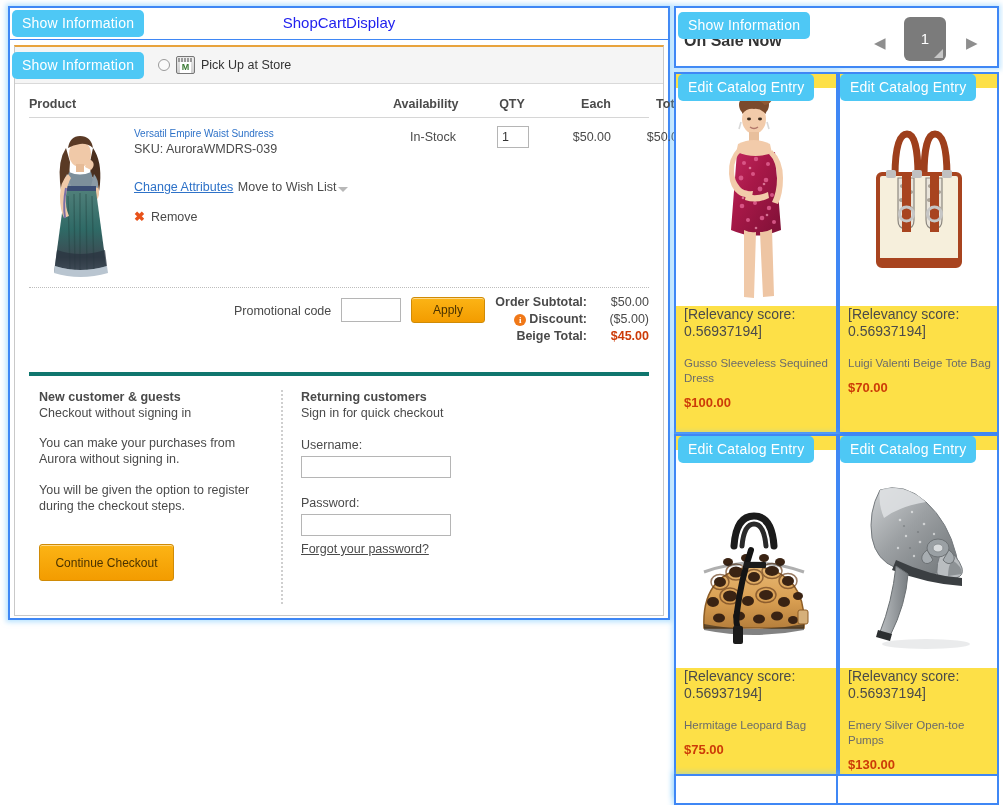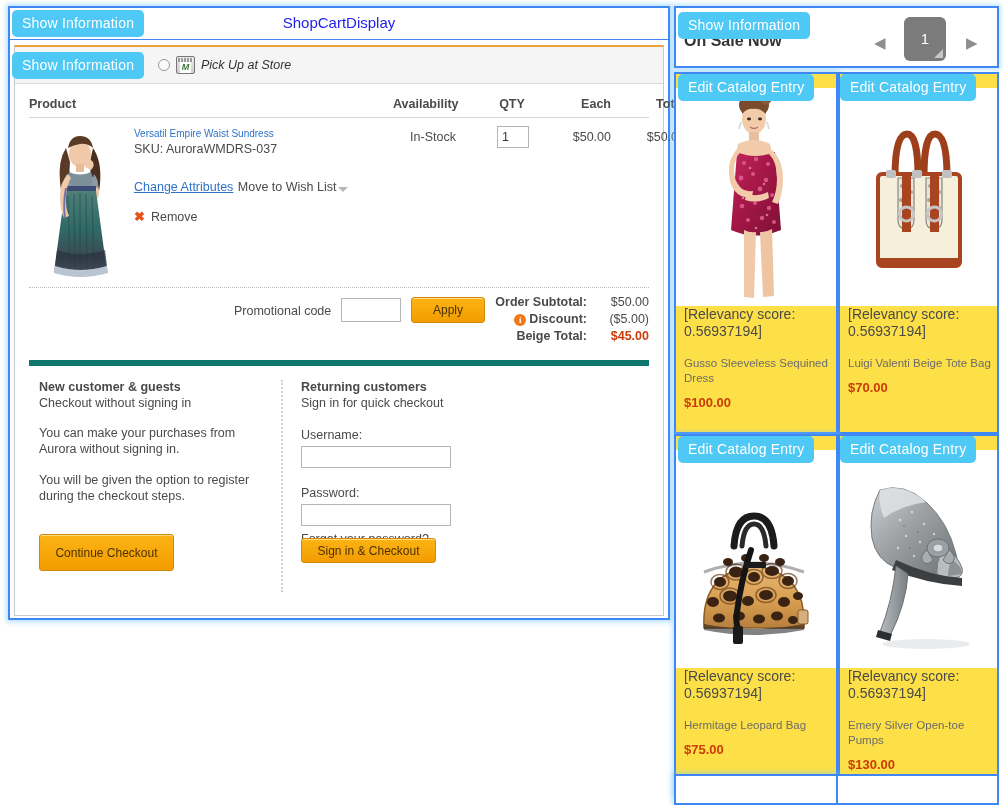--- a/index.html
+++ b/index.html
@@ -58,21 +58,21 @@
   #fulfillment-bar {
     height: 37px;
     background: #f5f5f5;
     border-bottom: 1px solid #d9d9d9;
     position: relative;
   }
   .radio-opt {
     position: absolute;
     display: flex; align-items: center; gap: 6px;
     top: 9px;
-    font-size: 12.5px; color: #333; font-style: italic;
+    font-size: 12.5px; color: #333;
   }
   .radio-dot {
     width: 12px; height: 12px; border-radius: 50%;
     border: 1px solid #9a9a9a; background: #fafafa;
     display: inline-block; flex: none;
   }
   .store-icon {
     width: 19px; height: 18px; flex: none;
     border: 1px solid #777;
     background: linear-gradient(#e9e9e9, #cfcfcf);
@@ -162,22 +162,22 @@
   .tot-label { color: #4a4a4a; font-weight: bold; text-align: right; }
   .tot-val { width: 62px; text-align: right; color: #4a4a4a; }
   .tot-row.grand .tot-val { color: #cc3b08; font-weight: bold; }
   .info-i {
     display:inline-block; width: 12px; height: 12px; border-radius: 50%;
     background: #f07818; color: #fff; font-size: 9px; font-weight: bold;
     text-align: center; line-height: 12px; margin-right: 3px; font-family: "Liberation Serif", serif;
   }
 
   #checkout-split {
-    position: relative; margin: 0 14px; height: 250px;
-    border-top: 6px solid #0f766e; padding-top: 4px;
+    position: relative; margin: 12px 14px; height: 250px;
+    border-top: 4px solid #0f766e; padding-top: 4px;
   }
   #divider-dots {
     position: absolute; left: 252px; top: 14px; bottom: 18px;
     border-left: 2px dotted #cfcfcf;
   }
   .col-left  { position: absolute; left: 10px; top: 14px; width: 230px; }
   .col-right { position: absolute; left: 272px; top: 14px; width: 230px; }
   .ck-h { font-size: 12.5px; font-weight: bold; color: #4a4a4a; }
   .ck-sub { font-size: 12.5px; color: #4a4a4a; margin-top: 2px; }
   .ck-p { font-size: 12.5px; color: #4a4a4a; margin-top: 15px; line-height: 16px; }
@@ -336,21 +336,21 @@
             <path d="M14 140 Q39 148 66 140 L67 147 Q39 155 13 147 Z" fill="#b9c5d0"></path>
 
             <path d="M27 48 q-8 8 -8 22 q0 14 4 22 l5 -2 q-4 -9 -3 -20 q1 -12 5 -18z" fill="#f0c9a8"></path>
 
             <path d="M25 62 q-3 16 -1 30" stroke="#7a6fa8" stroke-width="2" fill="none"></path>
           </svg>
         </div>
 
         <div id="prod-info">
           <a class="prod-link" href="#">Versatil Empire Waist Sundress</a>
-          <div class="prod-sku">SKU: AuroraWMDRS-037</div>
+          <div class="prod-sku">SKU: AuroraWMDRS-039</div>
           <a class="prod-attrs" href="#">Change Attributes</a>
           <div class="wishlist">
             <span>Move to Wish List</span>
             <span class="caret-dn"></span>
           </div>
           <div class="remove">
             <span class="xmark">✖</span>
             <span>Remove</span>
           </div>
         </div>
@@ -397,21 +397,20 @@
           <div class="ck-h">Returning customers</div>
           <div class="ck-sub">Sign in for quick checkout</div>
           <div class="fld-label">Username:</div>
           <input class="fld" type="text" value="" style="">
           <div class="fld-label">Password:</div>
           <input class="fld" type="password" value="" style="">
           <a class="forgot" href="#" style="display:block;">Forgot your password?</a>
         </div>
 
         <button id="continue-btn" class="btn-orange">Continue Checkout</button>
-        <button id="signin-btn" class="btn-orange">Sign in &amp; Checkout</button>
       </div>
 
     </div>
   </div>
 
   <div class="wcm-badge" style="left:12px; top:10px;">Show Information</div>
   <div class="wcm-badge" style="left:12px; top:52px;">Show Information</div>
 
   <div id="sidebar">
 

